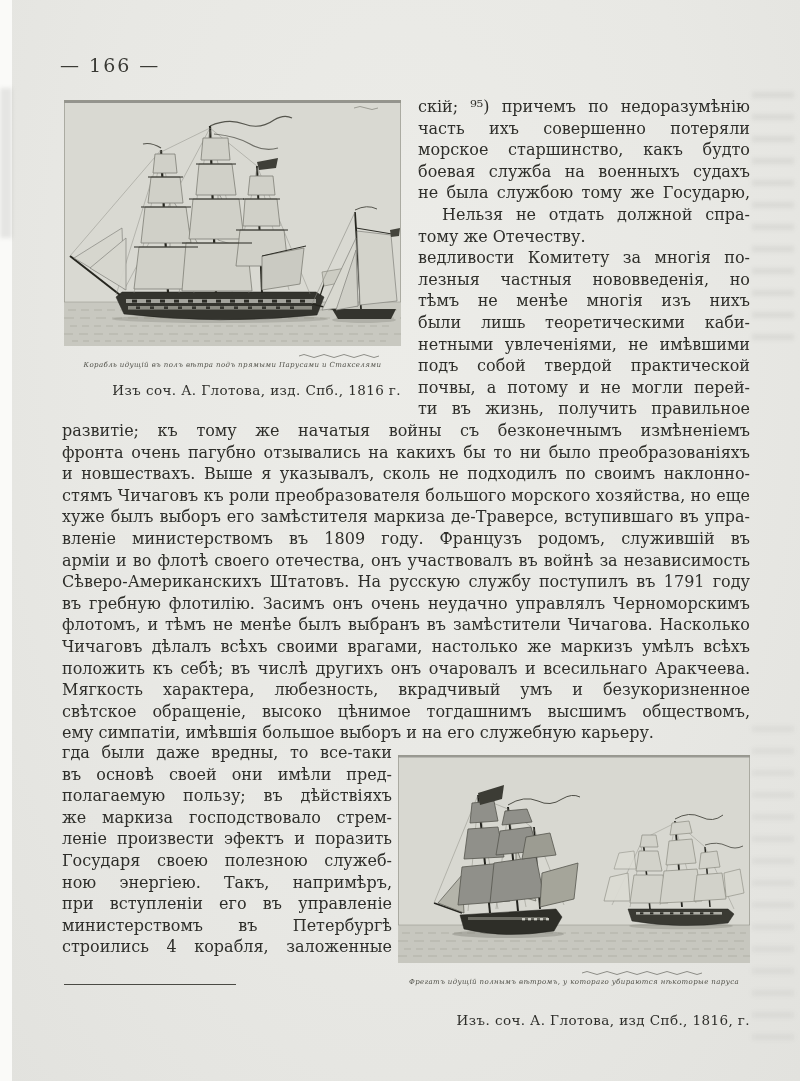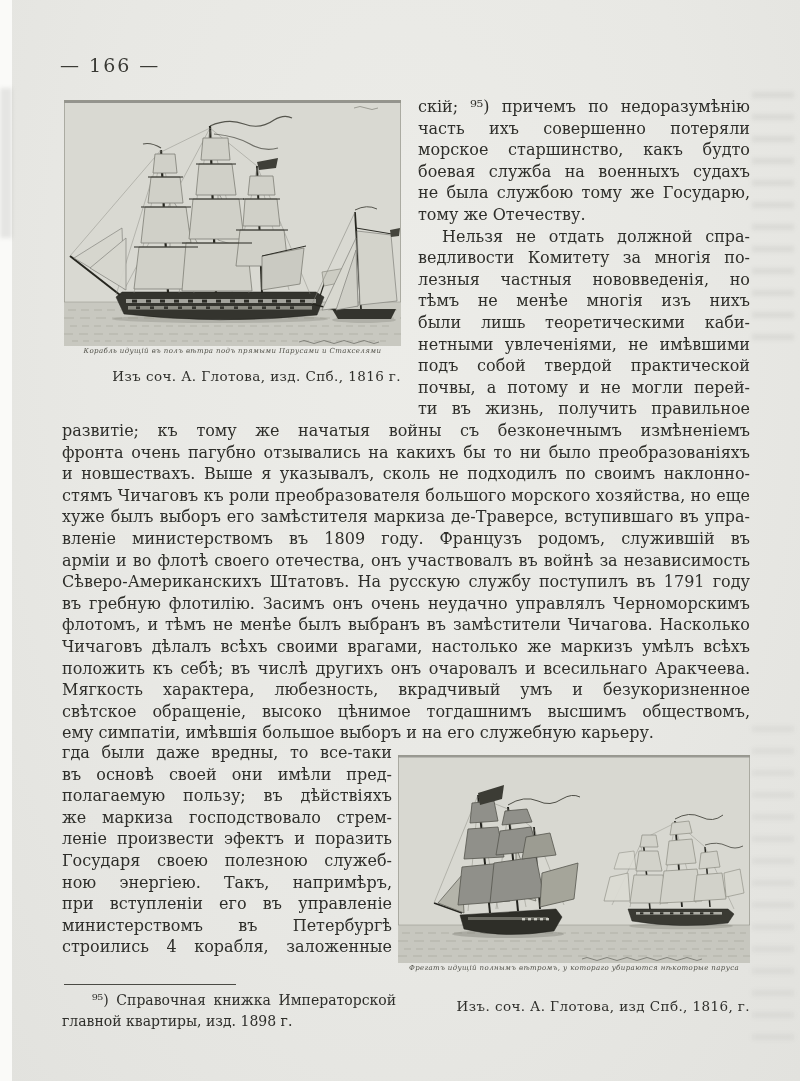--- a/index.html
+++ b/index.html
@@ -31,21 +31,21 @@
   .lcol { position:absolute; left:62px; top:742px; width:330px; }
 
   .fnrule { position:absolute; left:64px; top:984px; width:172px; border-top:1px solid #4a4a44; }
   .footnote { position:absolute; left:62px; top:990px; width:334px; }
   .footnote .line { font-size:14px; height:21px; line-height:21px; }
   .footnote .line.ind { text-indent:30px; }
 
   .fig { position:absolute; }
   .fig-top { left:64px; top:100px; width:337px; }
   .fig-bottom { left:398px; top:755px; width:352px; }
-  .plate-row { position:relative; margin-top:0; height:11px; }
+  .plate-row { position:relative; margin-top:14px; height:11px; }
   .plate-caption { font-size:7px; font-style:italic; color:#4f4f47; text-align:center;
     letter-spacing:.4px; line-height:10px; }
   .plate-squiggle { position:absolute; right:14px; top:-8px; }
   .plate-squiggle2 { position:absolute; right:40px; top:-9px; }
   .source-caption { font-size:13.5px; text-align:right; color:#2e2e2a; letter-spacing:.4px; }
   .fig-top .source-caption { margin-top:11px; }
   .fig-bottom .source-caption { margin-top:24px; }
   svg { display:block; }
 </style>
 </head>
@@ -199,22 +199,22 @@
     </div>
     <div class="source-caption">Изъ соч. А. Глотова, изд. Спб., 1816 г.</div>
   </div>
 
   <div class="rcol">
     <div class="line">скій; ⁹⁵) причемъ по недоразумѣнію</div>
     <div class="line">часть ихъ совершенно потеряли</div>
     <div class="line">морское старшинство, какъ будто</div>
     <div class="line">боевая служба на военныхъ судахъ</div>
     <div class="line">не была службою тому же Государю,</div>
+    <div class="line ind">Нельзя не отдать должной спра-</div>
     <div class="line end">тому же Отечеству.</div>
-    <div class="line ind">Нельзя не отдать должной спра-</div>
     <div class="line">ведливости Комитету за многія по-</div>
     <div class="line">лезныя частныя нововведенія, но</div>
     <div class="line">тѣмъ не менѣе многія изъ нихъ</div>
     <div class="line">были лишь теоретическими каби-</div>
     <div class="line">нетными увлеченіями, не имѣвшими</div>
     <div class="line">подъ собой твердой практической</div>
     <div class="line">почвы, а потому и не могли перей-</div>
     <div class="line">ти въ жизнь, получить правильное</div>
   </div>
 
@@ -243,24 +243,20 @@
     <div class="line">же маркиза господствовало стрем-</div>
     <div class="line">леніе произвести эфектъ и поразить</div>
     <div class="line">Государя своею полезною служеб-</div>
     <div class="line">ною энергіею. Такъ, напримѣръ,</div>
     <div class="line">при вступленіи его въ управленіе</div>
     <div class="line">министерствомъ въ Петербургѣ</div>
     <div class="line">строились 4 корабля, заложенные</div>
   </div>
 
   <div class="fnrule"></div>
-  <div class="footnote">
-    <div class="line ind">⁹⁵) Справочная книжка Императорской</div>
-    <div class="line end">главной квартиры, изд. 1898 г.</div>
-  </div>
 
   <div class="fig fig-bottom">
     <svg width="352" height="208" viewBox="0 0 352 208">
       <rect width="352" height="208" fill="#d8d8d1"></rect>
       <rect width="352" height="2.5" fill="#50504a" opacity="0.45"></rect>
       <rect x="0.5" y="0.5" width="351" height="207" fill="none" stroke="#97978d" stroke-width="1" opacity="0.7"></rect>
       <rect y="170" width="352" height="38" fill="#c7c7bf"></rect>
       <line x1="0" y1="170" x2="352" y2="170" stroke="#9a9a90" stroke-width="0.6"></line>
       <g stroke="#8f8f85" stroke-width="0.7" opacity="0.55">
         <line x1="4" y1="178" x2="348" y2="178" stroke-dasharray="8 5"></line>

